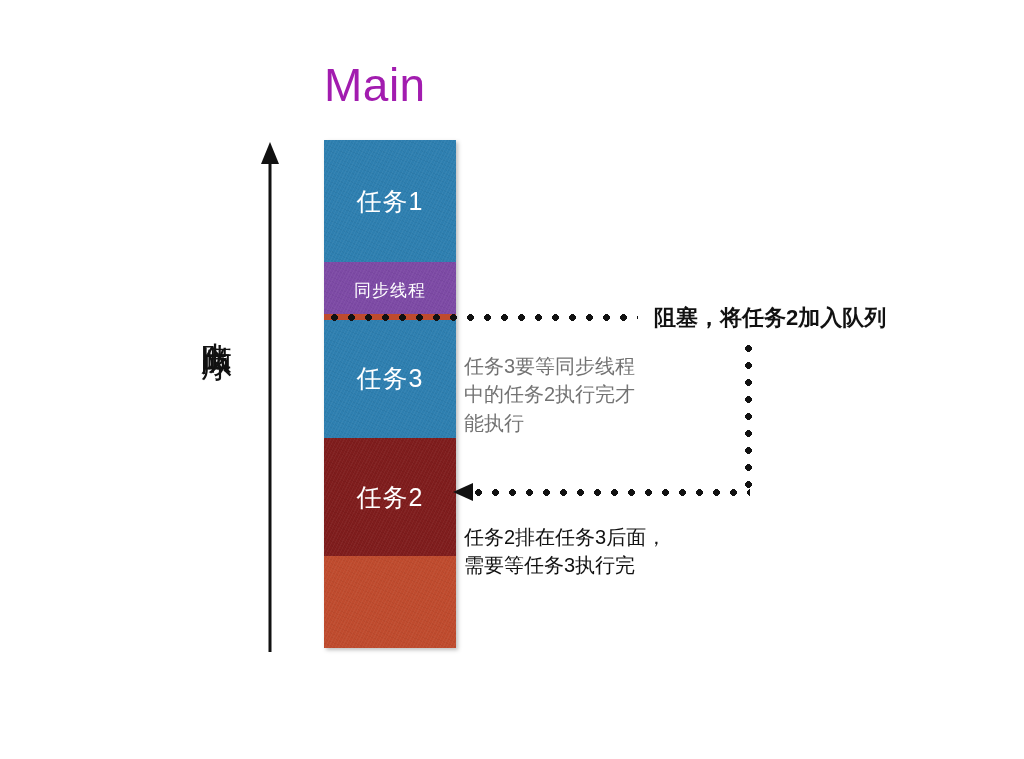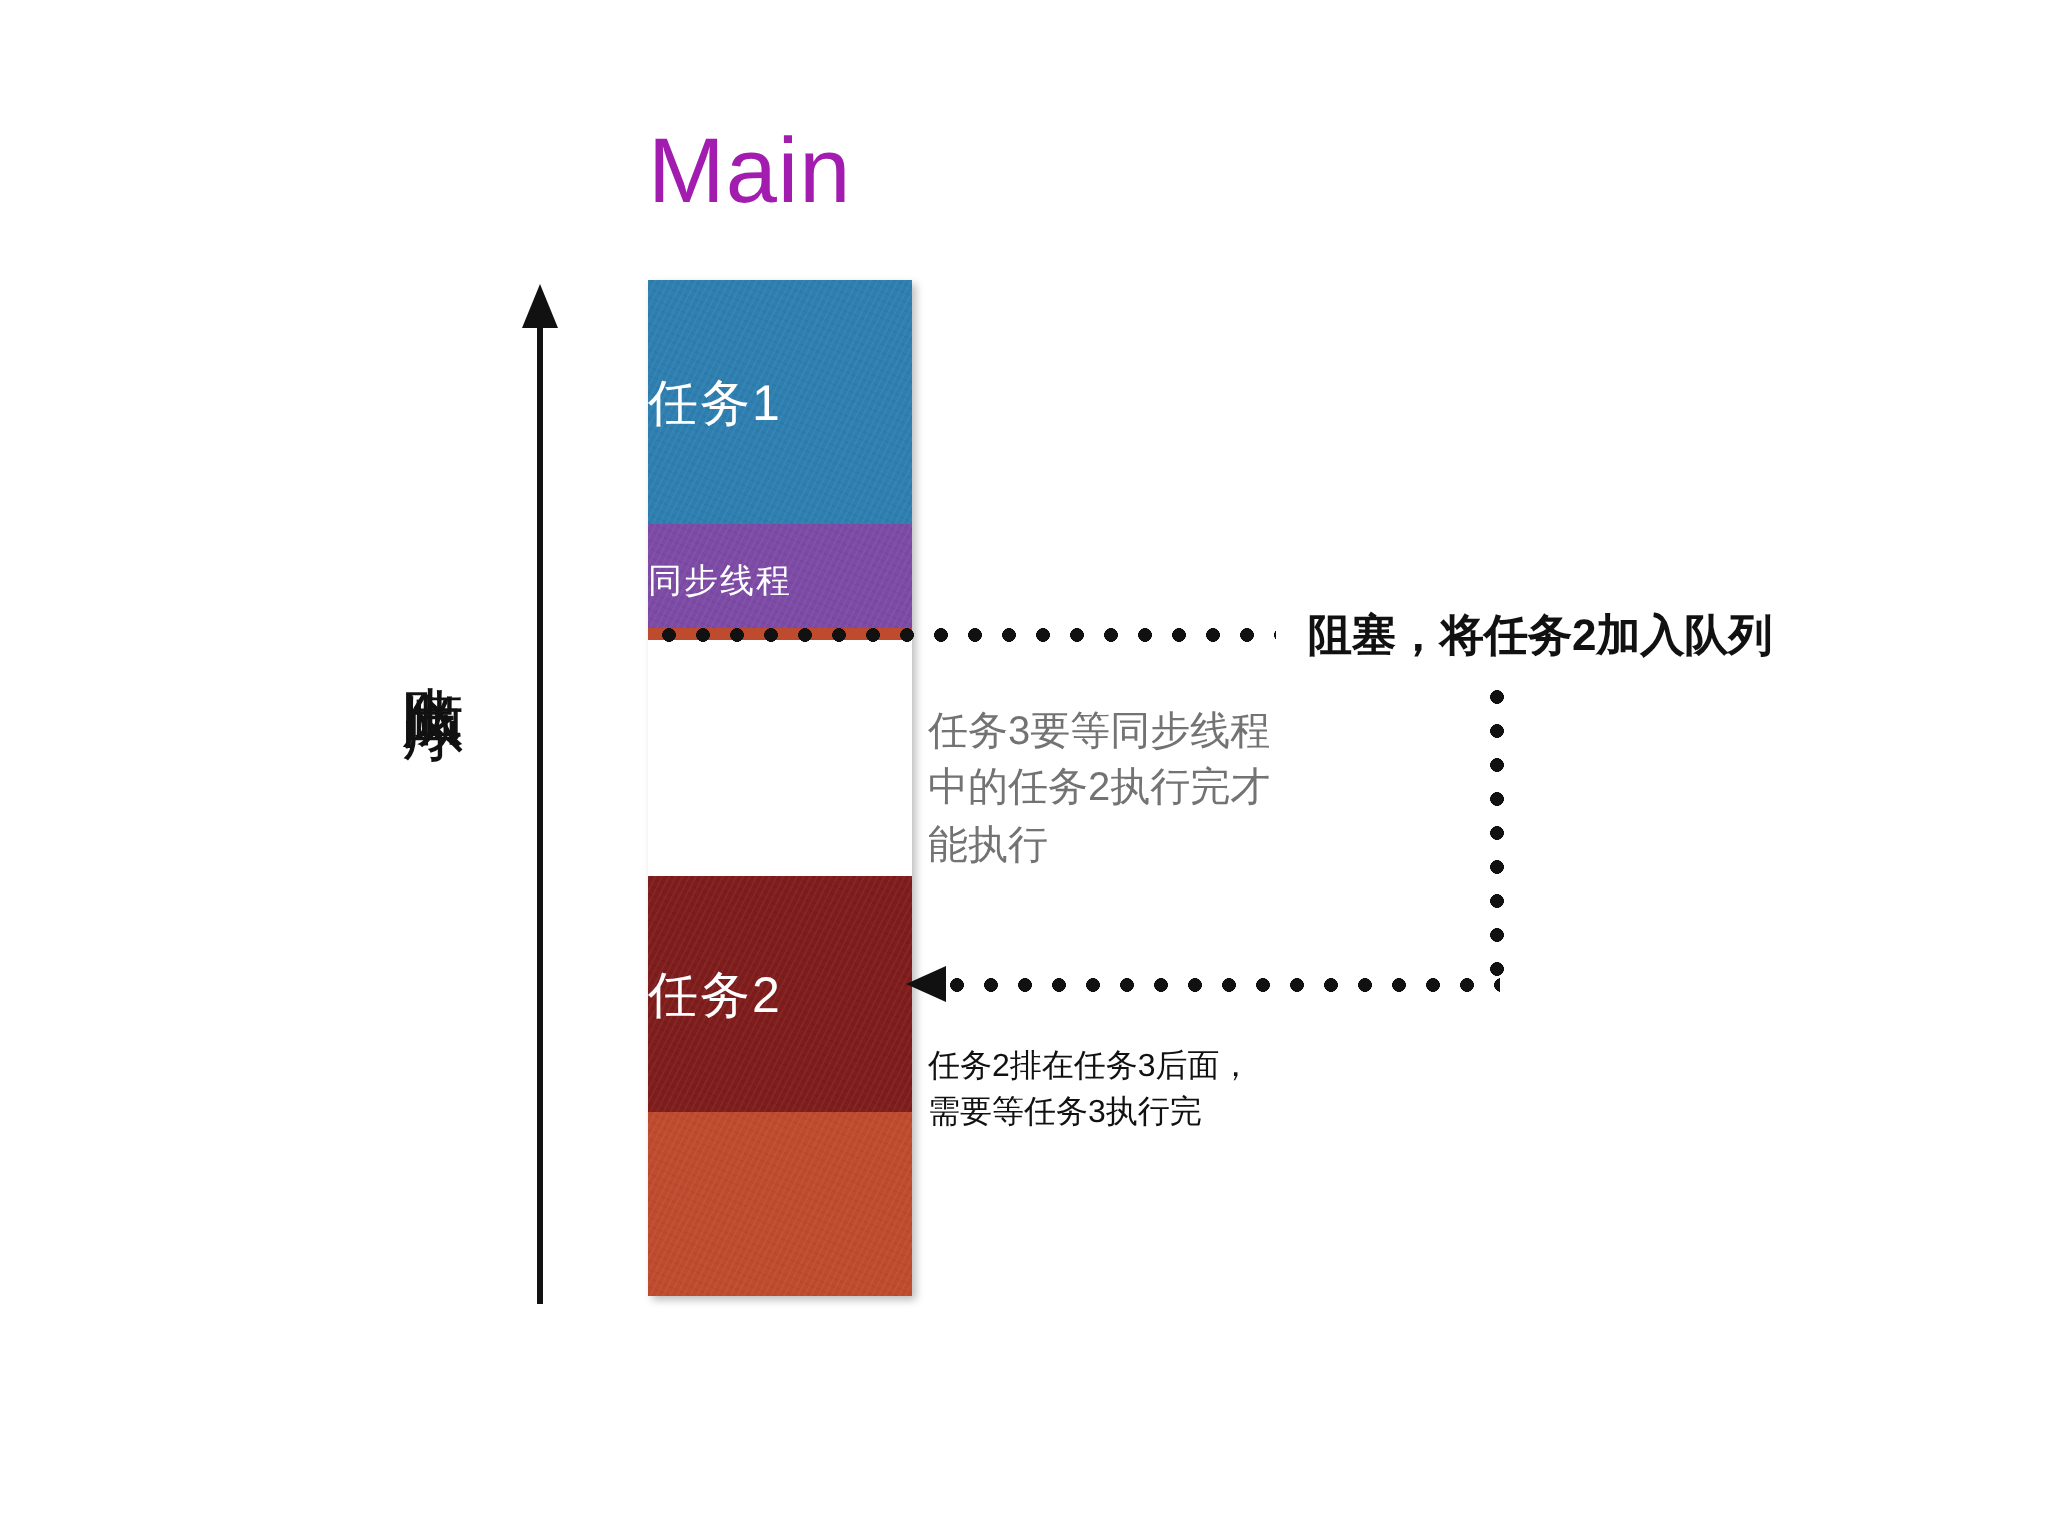--- a/index.html
+++ b/index.html
@@ -63,20 +63,21 @@
     width: 132px;
     height: 508px;
     box-shadow: 2px 2px 4px rgba(0,0,0,0.26);
   }
   .stack-block {
     position: absolute;
     left: 0;
     width: 132px;
     display: flex;
     align-items: center;
+    justify-content: center;
     color: #ffffff;
     font-size: 25px;
     letter-spacing: 1px;
     overflow: hidden;
   }
   .stack-block .tex {
     position: absolute;
     inset: 0;
     opacity: 0.07;
     background:
@@ -173,21 +174,21 @@
     top: 352px;
     font-size: 20px;
     line-height: 1.42;
     color: #737373;
     white-space: pre-line;
   }
   #task2-note {
     position: absolute;
     left: 464px;
     top: 523px;
-    font-size: 16px;
+    font-size: 20px;
     line-height: 1.42;
     color: #111111;
     white-space: pre-line;
   }
 </style>
 </head>
 <body>
 
 <div id="canvas">
 
@@ -209,20 +210,24 @@
       <span class="lbl">任务1</span>
     </div>
 
     <div class="stack-block" id="block-sync" style="background:#7d4aa5;">
       <span class="tex"></span>
       <span class="lbl">同步线程</span>
     </div>
 
     <div id="sync-seam"></div>
 
+    <div class="stack-block" id="block-task3" style="background:#2e7fb0;">
+      <span class="tex"></span>
+      <span class="lbl">任务3</span>
+    </div>
 
     <div class="stack-block" id="block-task2" style="background:#7f1d1d;">
       <span class="tex"></span>
       <span class="lbl">任务2</span>
     </div>
 
     <div class="stack-block" id="block-tail" style="background:#bf4b2e;">
       <span class="tex"></span>
       <span class="lbl"></span>
     </div>

